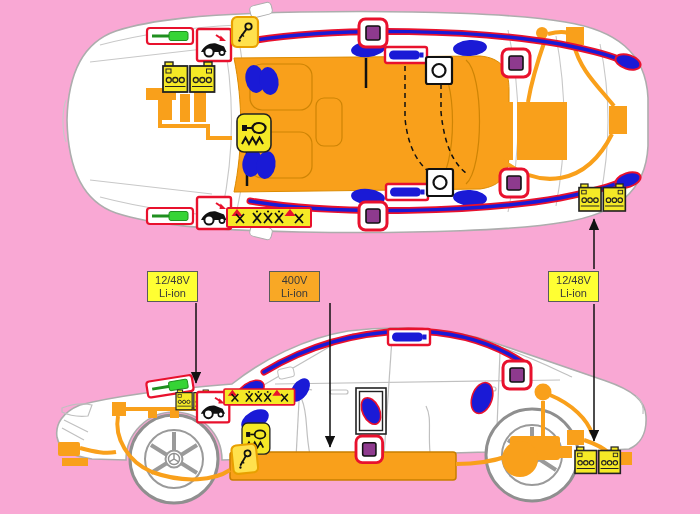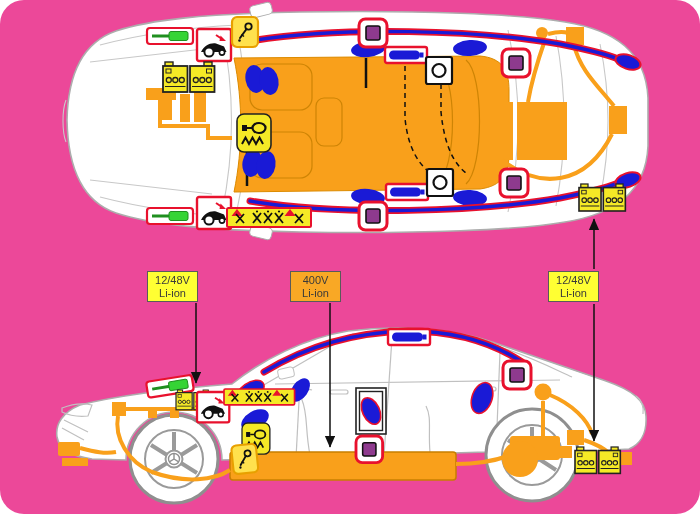--- a/index.html
+++ b/index.html
@@ -1,17 +1,17 @@
 <!DOCTYPE html>
 <html><head>
 <meta charset="utf-8">
 <style>
   html,body{margin:0;padding:0;background:#fff;}
-  .canvas{position:relative;width:700px;height:514px;background:#ec4899;overflow:hidden;
-          font-family:"Liberation Sans",sans-serif;border-radius:24px;}
+  .canvas{position:relative;width:700px;height:514px;background:#f9a8d4;overflow:hidden;
+          font-family:"Liberation Sans",sans-serif;}
   .canvas svg{position:absolute;left:0;top:0;}
   .vlabel{position:absolute;z-index:2;width:51px;height:31px;box-sizing:border-box;
           border:1px solid #5a5a5a;text-align:center;font-size:11px;line-height:13px;
           padding-top:2px;color:#3a3a3a;}
   .vlabel.yellow{background:#FFFF33;}
   .vlabel.orange{background:#F9A825;}
   .vlabel span{display:block;}
 </style>
 </head>
 <body>
@@ -316,21 +316,21 @@
   <path d="M 330,303 L 330,447" marker-end="url(#arrowhead)"></path>
   <path d="M 594,269 L 594,219" marker-end="url(#arrowhead)"></path>
   <path d="M 594,304 L 594,441" marker-end="url(#arrowhead)"></path>
 </g>
 </svg>
 
 <div class="vlabel yellow" style="left:147px;top:271px;">
   <span>12/48V</span>
   <span>Li-ion</span>
 </div>
-<div class="vlabel orange" style="left:290px;top:271px;">
+<div class="vlabel orange" style="left:269px;top:271px;">
   <span>400V</span>
   <span>Li-ion</span>
 </div>
 <div class="vlabel yellow" style="left:548px;top:271px;">
   <span>12/48V</span>
   <span>Li-ion</span>
 </div>
 
 </div>
 

